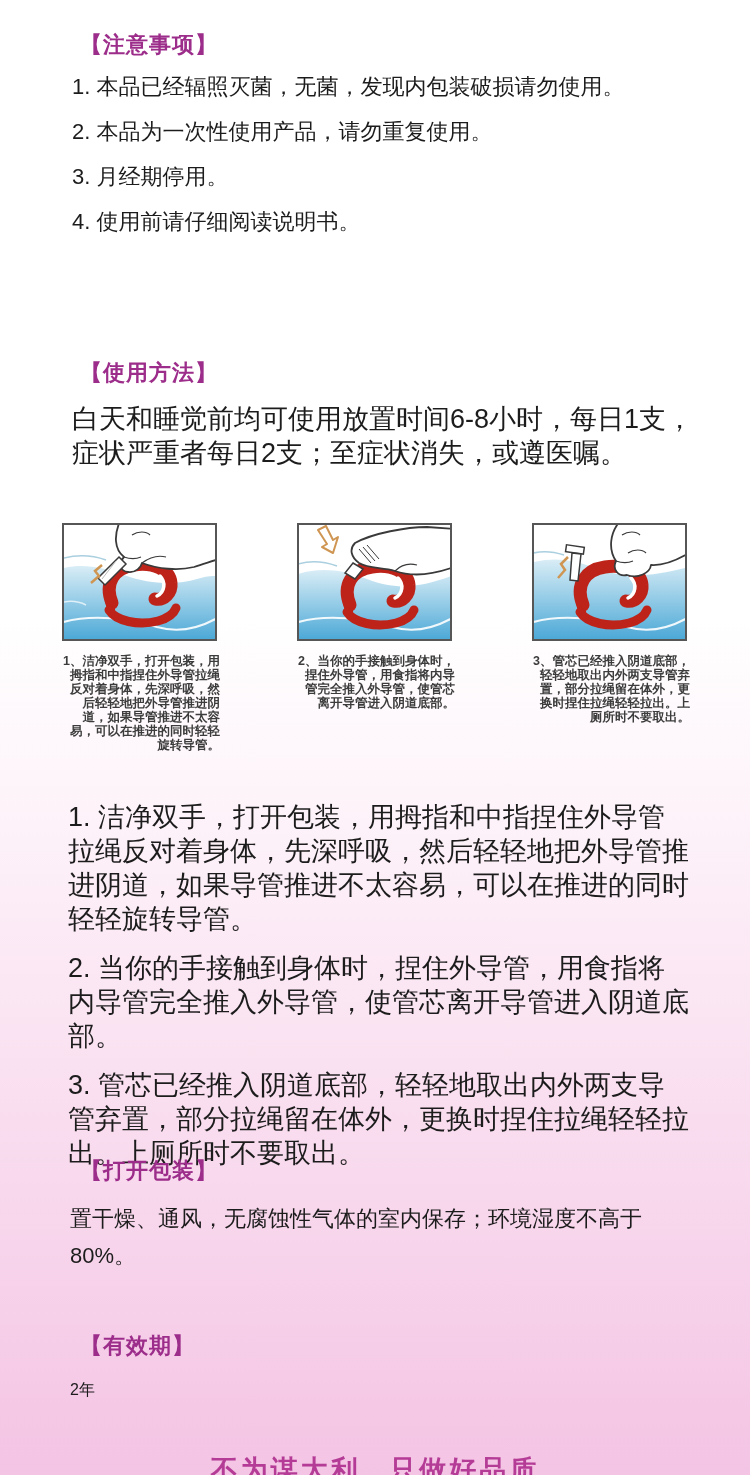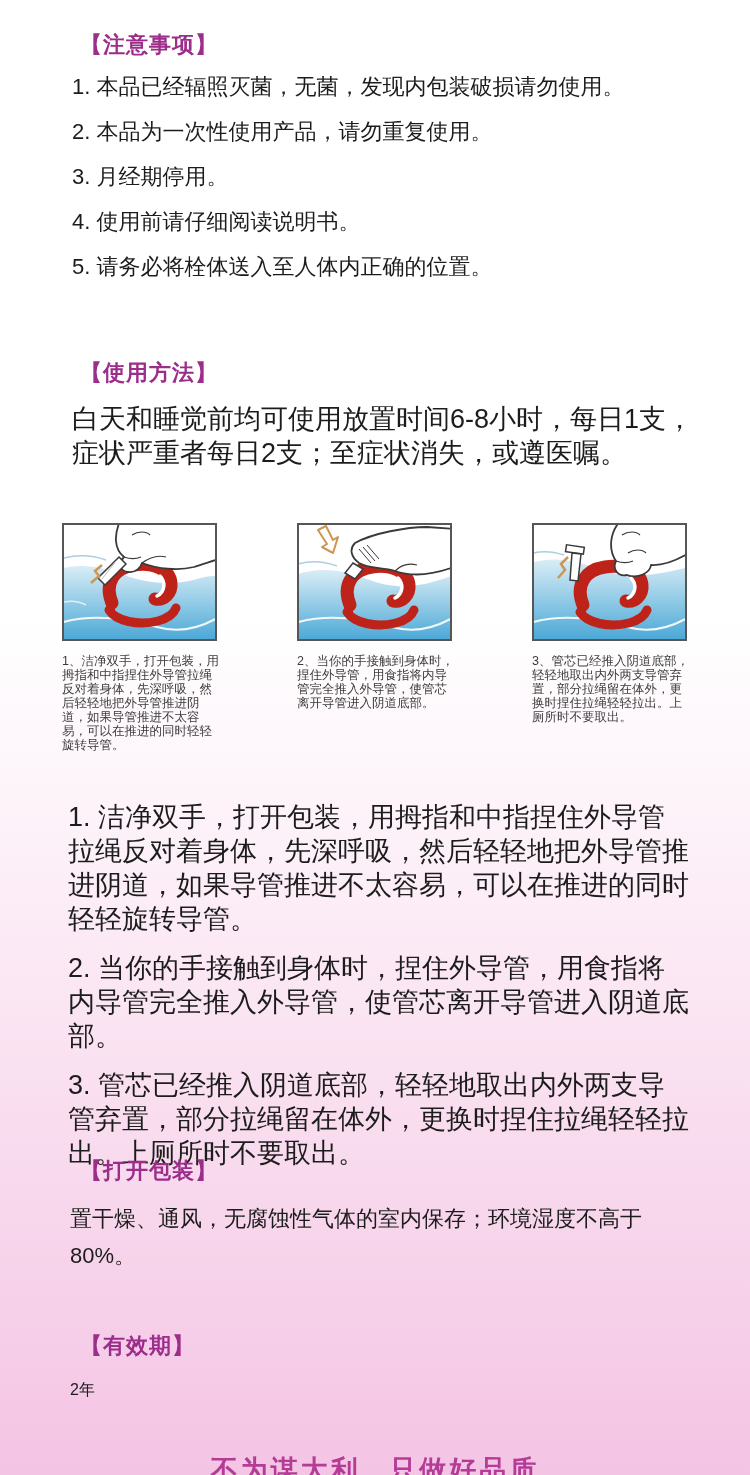--- a/index.html
+++ b/index.html
@@ -17,22 +17,22 @@
   }
   .body-text{font-size:27px;line-height:34px;color:#1c1c1c;}
   .pre-list{width:625px;}
   .pre-item{font-size:22px;line-height:27px;margin-bottom:18px;color:#1c1c1c;}
   .figures-row{
     display:flex;justify-content:space-between;width:628px;
   }
   .figure-col{width:158px;}
   .fig-frame{display:block;}
   .fig-caption{
-    margin-top:13px;font-size:12.5px;line-height:14px;font-weight:400;color:#3c3c3c;
-    text-align:left;
+    margin-top:13px;font-size:12.5px;line-height:14px;font-weight:700;color:#3c3c3c;
+    text-align:right;
   }
   .steps p{margin:0 0 15px 0;}
   .storage-text{font-size:22px;line-height:37px;}
   .validity-text{font-size:16px;line-height:28px;margin-top:46px;}
   .slogan{
     width:750px;text-align:center;
     font-size:27px;font-weight:700;color:#b43c96;
     letter-spacing:3px;word-spacing:18px;
   }
 </style>
@@ -40,21 +40,20 @@
 <body>
 
 <div class="page">
 
   <div class="abs sec-title" style="top:30px;left:80px;">【注意事项】</div>
   <div class="abs pre-list" style="top:73px;left:72px;">
     <div class="pre-item">1. 本品已经辐照灭菌，无菌，发现内包装破损请勿使用。</div>
     <div class="pre-item">2. 本品为一次性使用产品，请勿重复使用。</div>
     <div class="pre-item">3. 月经期停用。</div>
     <div class="pre-item">4. 使用前请仔细阅读说明书。</div>
-    <div class="pre-item">5. 请务必将栓体送入至人体内正确的位置。</div>
   </div>
 
   <div class="abs sec-title" style="top:358px;left:80px;">【使用方法】</div>
   <div class="abs body-text" style="top:402px;left:72px;width:622px;">白天和睡觉前均可使用放置时间6-8小时，每日1支，症状严重者每日2支；至症状消失，或遵医嘱。</div>
 
   <div class="abs figures-row" style="top:523px;left:62px;">
 
     <div class="figure-col">
       <svg class="fig-frame" width="155" height="118" viewBox="0 0 155 118">
         <defs>

